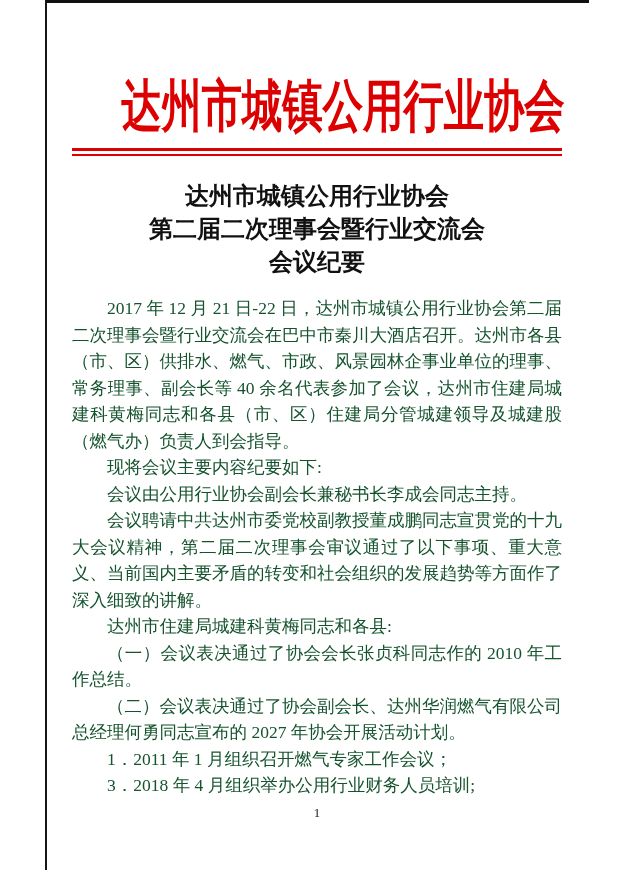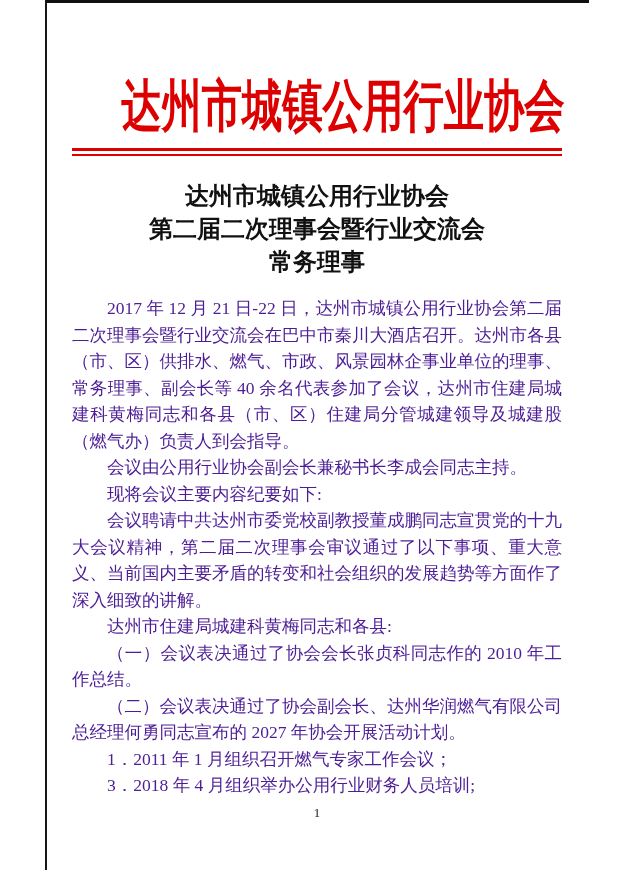--- a/index.html
+++ b/index.html
@@ -53,21 +53,21 @@
   }
   .doc-title div { white-space: nowrap; }
   
   .doc-body {
     width: 490px;
     margin: 16px auto 1px auto;
     font-size: 17.5px;
     line-height: 26.5px;
     text-align: justify;
     text-justify: inter-ideograph;
-    color: #4c1d95;
+    color: #14532d;
   }
   .doc-body p { margin: 0; text-indent: 2em; }
   
   .page-number {
     margin-top: 6px;
     text-align: center;
     font-size: 13px;
     color: #222222;
   }
 </style>
@@ -81,27 +81,27 @@
 
   <div class="letterhead">
     <h1 class="letterhead-title">达州市城镇公用行业协会</h1>
   </div>
 
   <div class="red-rule"></div>
 
   <div class="doc-title">
     <div>达州市城镇公用行业协会</div>
     <div>第二届二次理事会暨行业交流会</div>
-    <div>常务理事</div>
+    <div>会议纪要</div>
   </div>
 
   <div class="doc-body">
     <p>2017 年 12 月 21 日-22 日，达州市城镇公用行业协会第二届二次理事会暨行业交流会在巴中市秦川大酒店召开。达州市各县（市、区）供排水、燃气、市政、风景园林企事业单位的理事、常务理事、副会长等 40 余名代表参加了会议，达州市住建局城建科黄梅同志和各县（市、区）住建局分管城建领导及城建股（燃气办）负责人到会指导。</p>
+    <p>现将会议主要内容纪要如下:</p>
     <p>会议由公用行业协会副会长兼秘书长李成会同志主持。</p>
-    <p>现将会议主要内容纪要如下:</p>
     <p>会议聘请中共达州市委党校副教授董成鹏同志宣贯党的十九大会议精神，第二届二次理事会审议通过了以下事项、重大意义、当前国内主要矛盾的转变和社会组织的发展趋势等方面作了深入细致的讲解。</p>
     <p>达州市住建局城建科黄梅同志和各县:</p>
     <p>（一）会议表决通过了协会会长张贞科同志作的 2010 年工作总结。</p>
     <p>（二）会议表决通过了协会副会长、达州华润燃气有限公司总经理何勇同志宣布的 2027 年协会开展活动计划。</p>
     <p>1．2011 年 1 月组织召开燃气专家工作会议；</p>
     <p>3．2018 年 4 月组织举办公用行业财务人员培训;</p>
   </div>
 
   <div class="page-number">1</div>
 

